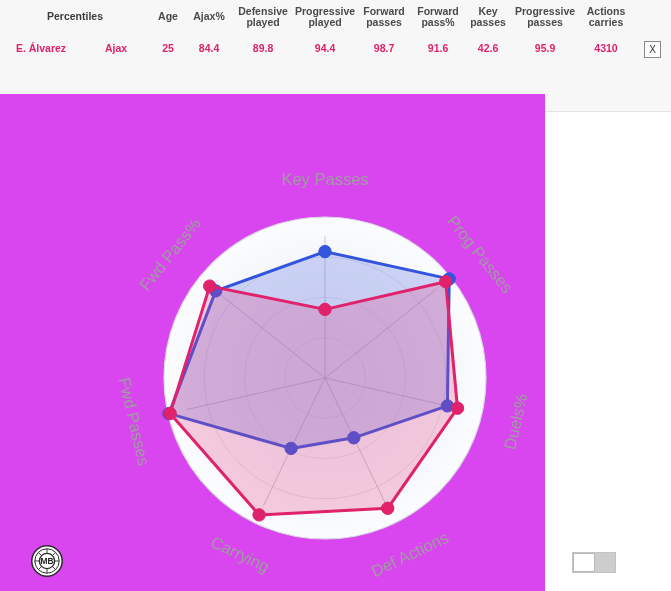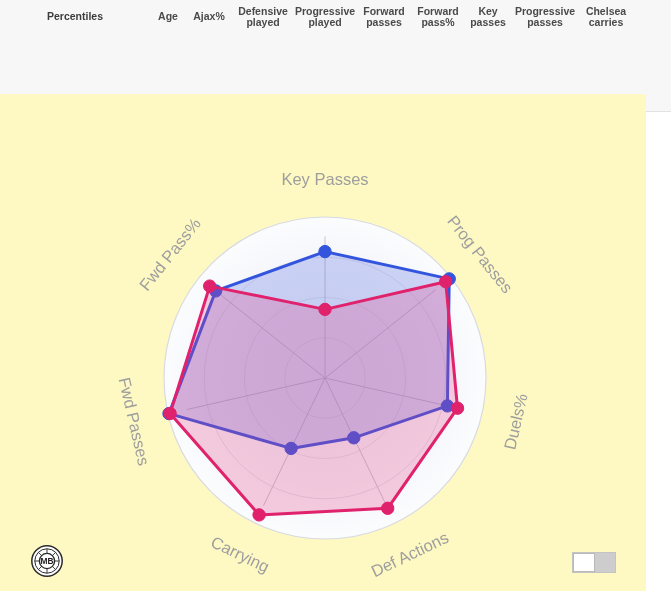--- a/index.html
+++ b/index.html
@@ -43,22 +43,22 @@
   .rowB td.pname,.rowB td.pteam{color:#e0216b;}
   .xbtn{
     display:inline-block;width:17px;height:17px;line-height:16px;
     border:1px solid #8a8a8a;background:#fdfdfd;color:#333;
     font-size:10px;font-weight:normal;text-align:center;
     box-sizing:border-box;cursor:pointer;font-family:"Liberation Sans",sans-serif;
   }
 
   
   #radar-wrap{
-    position:absolute;left:0;top:94px;width:646px;height:497px;
-    background:#fef9c3;
+    position:absolute;left:0;top:94px;width:545px;height:497px;
+    background:#d946ef;
   }
   #radar-svg{position:absolute;left:0;top:0;}
 
   .axis-label{
     font-family:"Liberation Sans",sans-serif;
     font-size:16.5px;fill:#9e9e9e;
   }
 
   
   #logo{
@@ -123,27 +123,45 @@
         </th>
         <th class="hd">
           <div>Key</div>
           <div>passes</div>
         </th>
         <th class="hd">
           <div>Progressive</div>
           <div>passes</div>
         </th>
         <th class="hd">
-          <div>Chelsea</div>
+          <div>Actions</div>
           <div>carries</div>
         </th>
         <th class="hd"></th>
       </tr>
     </thead>
     <tbody>
+      <tr class="player-row rowB">
+        <td class="pname">
+          <div>E. Álvarez</div>
+        </td>
+        <td class="pteam">Ajax</td>
+        <td class="val">25</td>
+        <td class="val">84.4</td>
+        <td class="val">89.8</td>
+        <td class="val">94.4</td>
+        <td class="val">98.7</td>
+        <td class="val">91.6</td>
+        <td class="val">42.6</td>
+        <td class="val">95.9</td>
+        <td class="val">4310</td>
+        <td>
+          <span class="xbtn">X</span>
+        </td>
+      </tr>
     </tbody>
   </table>
 </div>
 
 <div id="radar-wrap">
   <svg id="radar-svg" width="671" height="497">
     <defs>
       <radialGradient id="bgGrad" cx="50%" cy="50%" r="50%">
         <stop offset="0%" stop-color="#eceef5"></stop>
         <stop offset="62%" stop-color="#f2f4f9"></stop>

